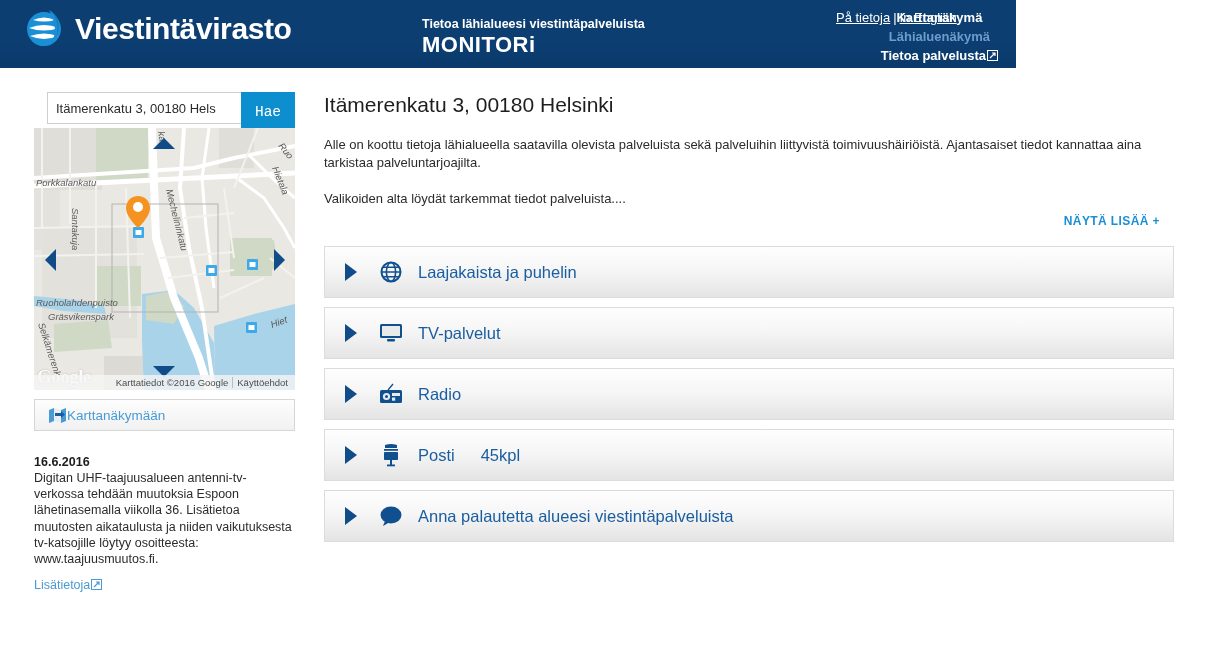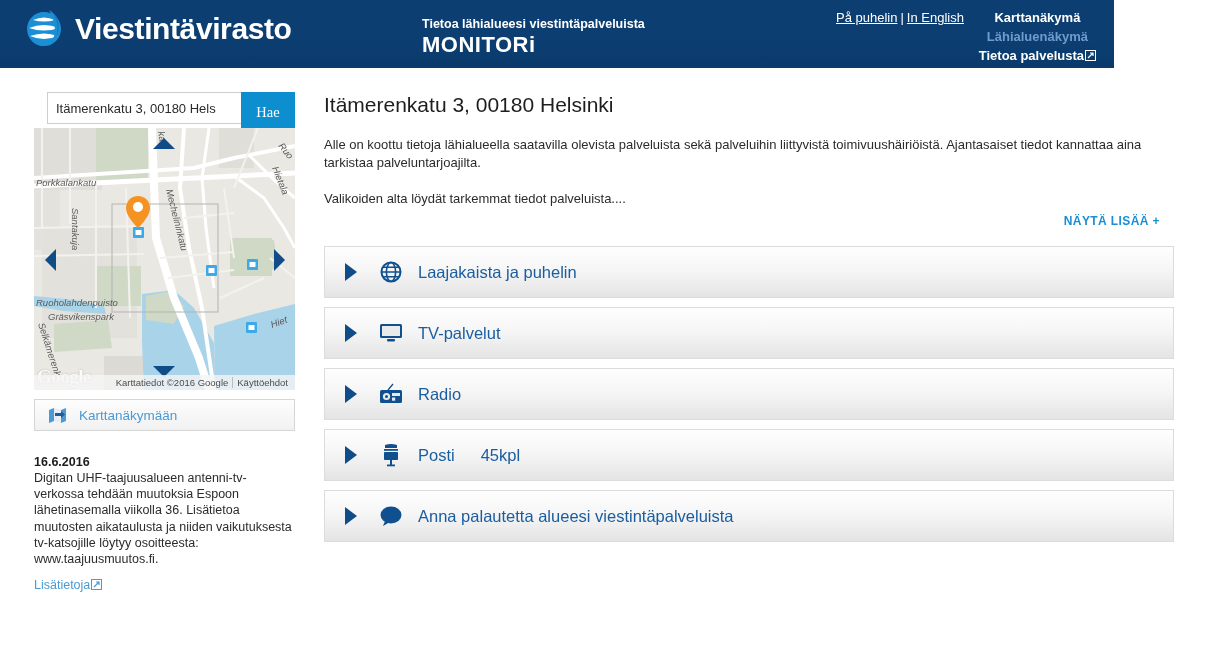--- a/index.html
+++ b/index.html
@@ -7,21 +7,21 @@
     margin: 0; padding: 0;
     width: 1205px; height: 653px;
     background: #ffffff;
     font-family: "Liberation Sans", sans-serif;
     overflow: hidden;
   }
 
   
   #header {
     position: relative;
-    width: 1114px; height: 68px;
+    width: 1016px; height: 68px;
     background: linear-gradient(to bottom, #0c3e72 0%, #0c3e72 60%, #0a3a6b 100%);
   }
   #header-band {
     position: absolute; left: 0; top: 68px;
     width: 1205px; height: 11px;
     background: #0099dd;
   }
   #logo-block {
     position: absolute; left: 25px; top: 8px;
     display: flex; align-items: center; gap: 10px;
@@ -67,21 +67,21 @@
   #search-input {
     flex: 1 1 auto; height: 32px;
     border: 1px solid #cfcfcf; border-right: none;
     background: #fff; color: #2b2b2b;
     font-family: "Liberation Sans", sans-serif; font-size: 13px;
     padding: 0 8px; outline: none;
   }
   #search-button {
     width: 54px; height: 40px; border: none;
     background: #0d8ecf; color: #ffffff;
-    font-family: Liberation Serif, serif;
+    font-family: Liberation Mono, monospace;
     font-size: 14.5px; cursor: pointer;
   }
 
   
   #map {
     position: relative; width: 261px; height: 262px;
     margin-top: 4px; overflow: hidden;
     background: #e9e7e2;
   }
   #map svg { display: block; }
@@ -114,21 +114,21 @@
     letter-spacing: -0.5px; opacity: 0.9;
     text-shadow: 0 0 2px rgba(120,120,120,0.6);
     font-family: "Liberation Serif", serif;
   }
 
   
   #map-view-button {
     margin-top: 9px; width: 261px; height: 32px;
     border: 1px solid #d6d6d6;
     background: linear-gradient(to bottom, #fdfdfd 0%, #f1f1f1 100%);
-    display: flex; align-items: center; gap: 12px;
+    display: flex; align-items: center; gap: 0;
     padding-left: 13px; cursor: pointer;
   }
   #map-view-button .mv-label {
     color: #4a9ad4; font-size: 13.5px;
   }
 
   
   #news { margin-top: 24px; width: 258px; }
   #news-date { font-size: 12.5px; font-weight: bold; color: #1c1c1c; margin-bottom: 1px; }
   #news-body { font-size: 12.5px; color: #2b2b2b; line-height: 16.2px; }
@@ -196,21 +196,21 @@
     </svg>
     <div id="logo-text">Viestintävirasto</div>
   </div>
 
   <div id="title-block">
     <div id="app-subtitle">Tietoa lähialueesi viestintäpalveluista</div>
     <div id="app-title">MONITORi</div>
   </div>
 
   <div id="lang-block">
-    <a href="#">På puhelin</a><span id="lang-sep">|</span><a href="#">In English</a>
+    <a href="#">På tietoja</a><span id="lang-sep">|</span><a href="#">In English</a>
   </div>
 
   <div id="nav-block">
     <a href="#" class="nav-item active">Karttanäkymä</a>
     <a href="#" class="nav-item dim">Lähialuenäkymä</a>
     <a href="#" class="nav-item active"><span>Tietoa palvelusta</span><svg class="ext-ico" width="11" height="11" viewBox="0 0 11 11">
         <rect x="0.5" y="0.5" width="10" height="10" fill="none" stroke="#ffffff" stroke-width="1"></rect>
         <path d="M3 8 L8 3 M5 3 H8 V6" fill="none" stroke="#ffffff" stroke-width="1.2"></path>
       </svg></a>
   </div>

